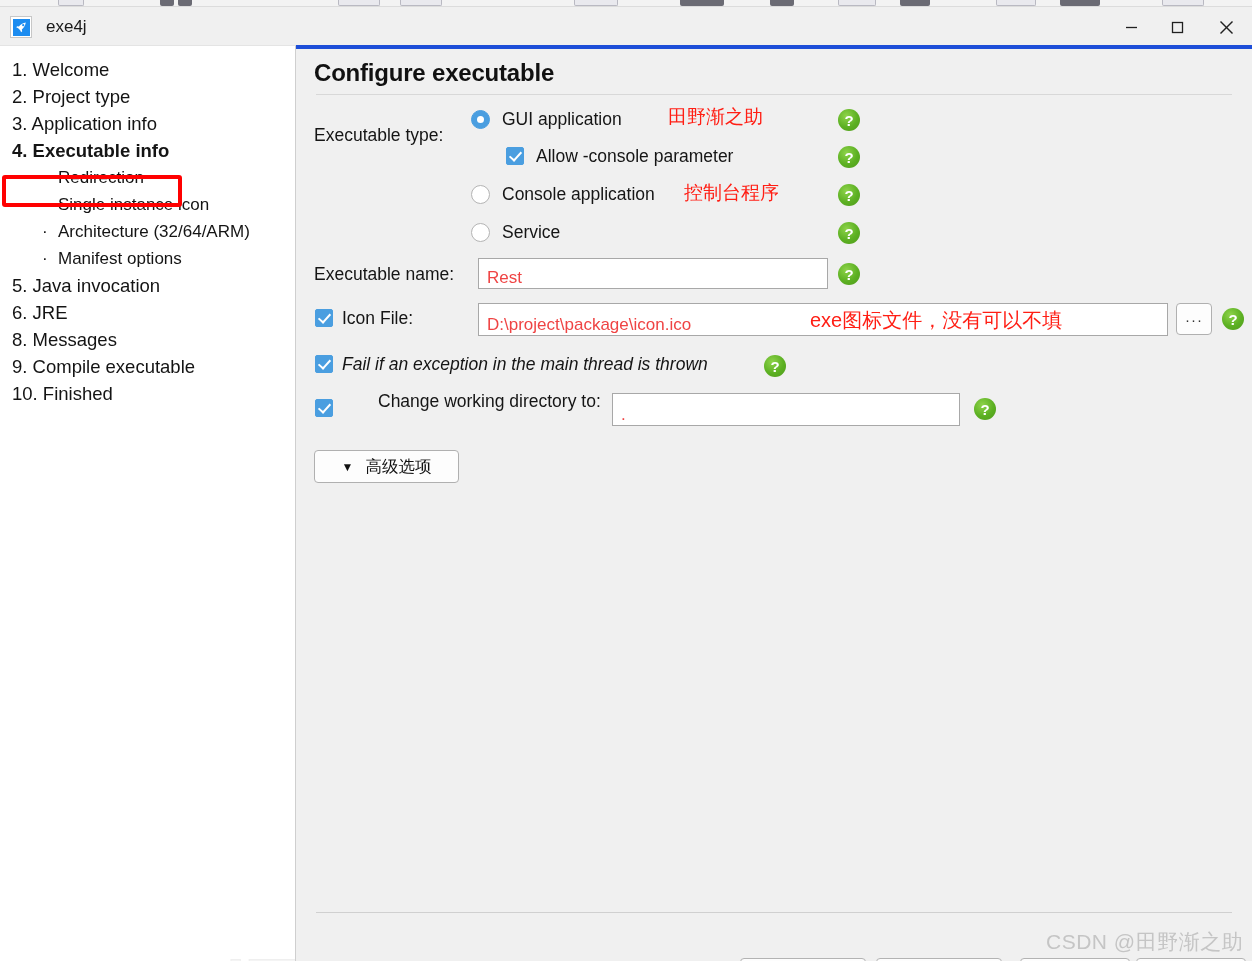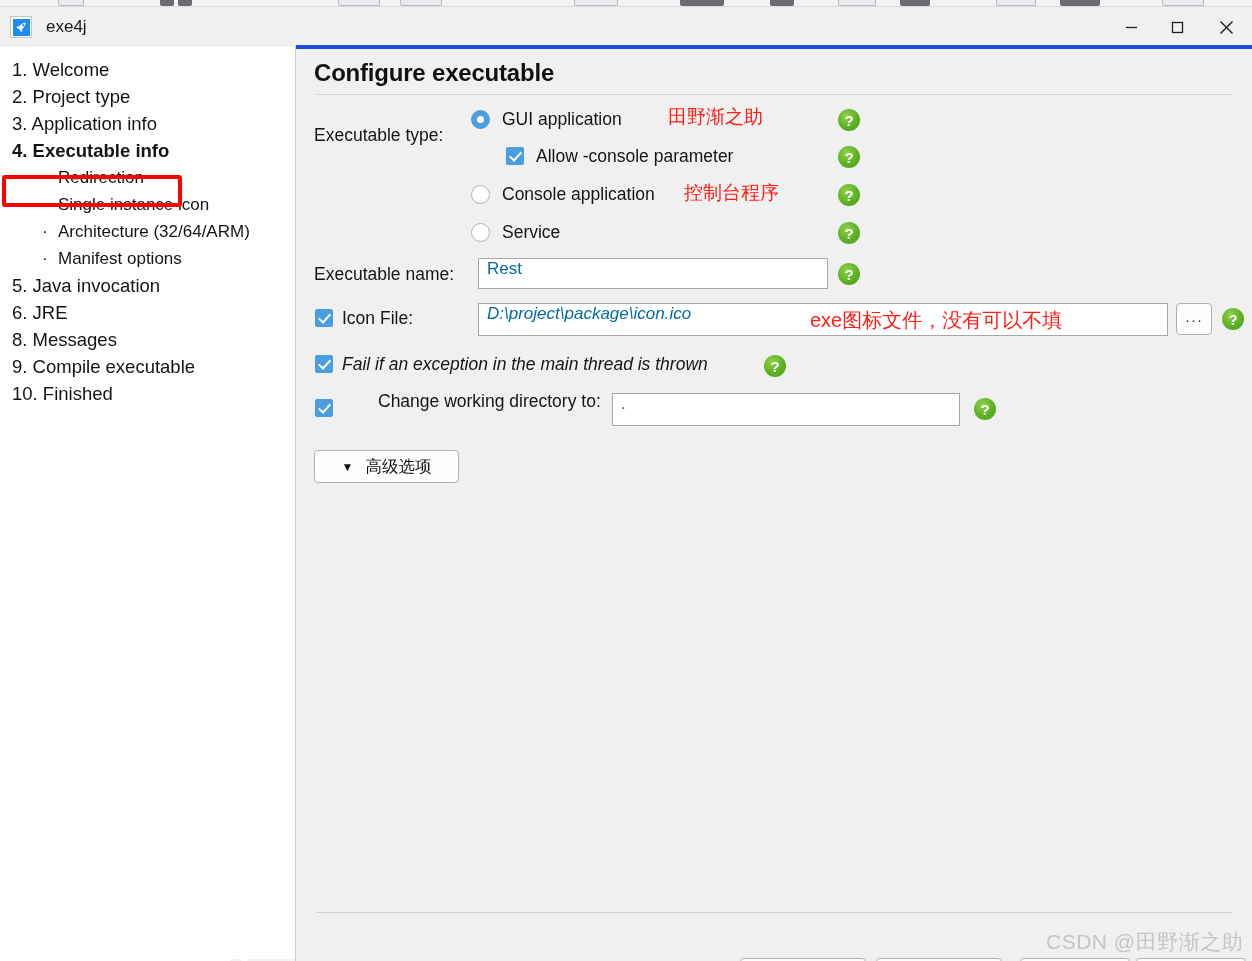--- a/index.html
+++ b/index.html
@@ -142,22 +142,22 @@
   .help {
     width: 22px; height: 22px; border-radius: 50%;
     background: radial-gradient(circle at 38% 32%, #8ed34a 0%, #5cb022 55%, #4f9a1b 100%);
     color: #ffffff; font-size: 15px; font-weight: bold;
     display: inline-flex; align-items: center; justify-content: center;
     font-family: "Liberation Sans", sans-serif; line-height: 1;
   }
 
   .tfield {
     background: #ffffff; border: 1px solid #a8a8a8;
-    font-size: 17px; color: #0369a1; padding: 0 8px;
-    display: flex; align-items: flex-start;
+    font-size: 17px; color: #ef4444; padding: 0 8px;
+    display: flex; align-items: flex-end;
     font-family: "Liberation Sans", sans-serif;
   }
   .browse-btn {
     width: 36px; height: 32px; background: #fdfdfd;
     border: 1px solid #b0b0b0; border-radius: 4px;
     display: flex; align-items: center; justify-content: center;
     font-size: 15px; color: #333; letter-spacing: 1px;
     font-family: "Liberation Sans", sans-serif;
   }
 
@@ -305,21 +305,21 @@
         <span class="lbl" style="position:absolute;left:0;top:8px;">Executable name:</span>
         <div class="tfield" style="position:absolute;left:164px;top:2px;width:350px;height:31px;">
           <span>Rest</span>
         </div>
         <span class="help" style="position:absolute;left:524px;top:7px;">?</span>
       </div>
 
       <div class="row" style="height:47px;">
         <span class="cbx on" style="position:absolute;left:1px;top:9px;"></span>
         <span class="lbl" style="position:absolute;left:28px;top:8px;">Icon File:</span>
-        <div class="tfield" style="position:absolute;left:164px;top:3px;width:690px;height:33px;font-style:italic;">
+        <div class="tfield" style="position:absolute;left:164px;top:3px;width:690px;height:33px;">
           <span>D:\project\package\icon.ico</span>
         </div>
         <span class="ann" style="left:496px;top:7px;font-size:20px;">exe图标文件，没有可以不填</span>
         <div class="browse-btn" style="position:absolute;left:862px;top:3px;">···</div>
         <span class="help" style="position:absolute;left:908px;top:8px;">?</span>
       </div>
 
       <div class="row" style="height:43px;">
         <span class="cbx on" style="position:absolute;left:1px;top:8px;"></span>
         <span class="lbl" style="position:absolute;left:28px;top:7px;font-style:italic;">Fail if an exception in the main thread is thrown</span>

